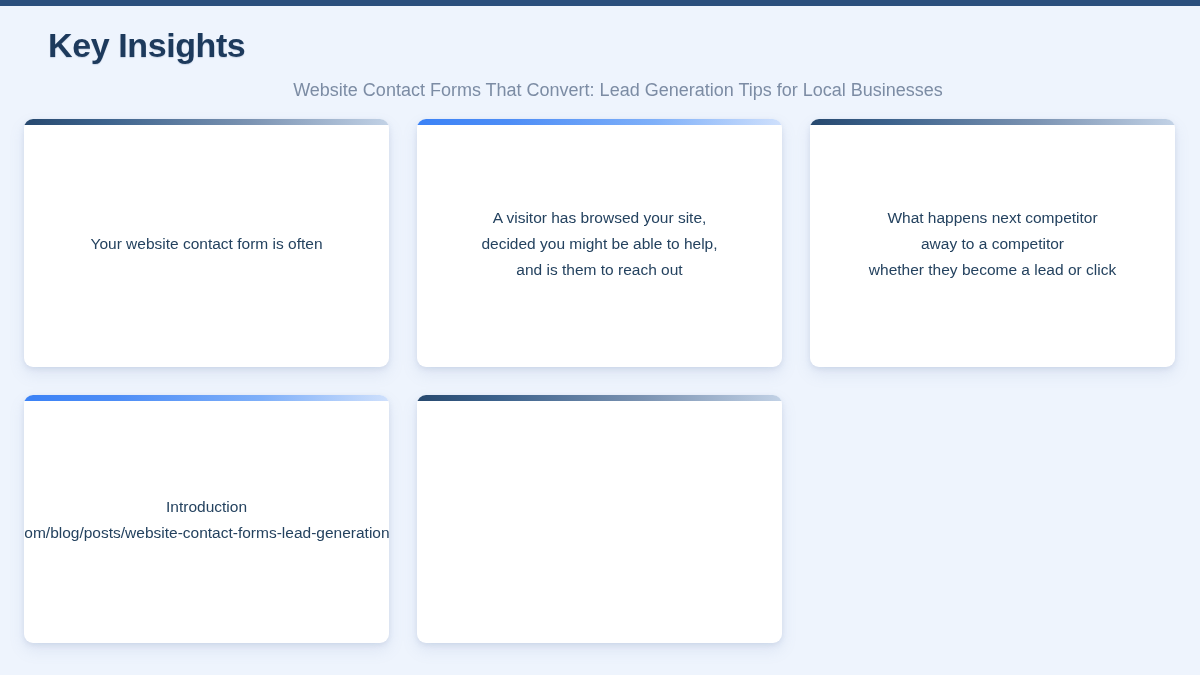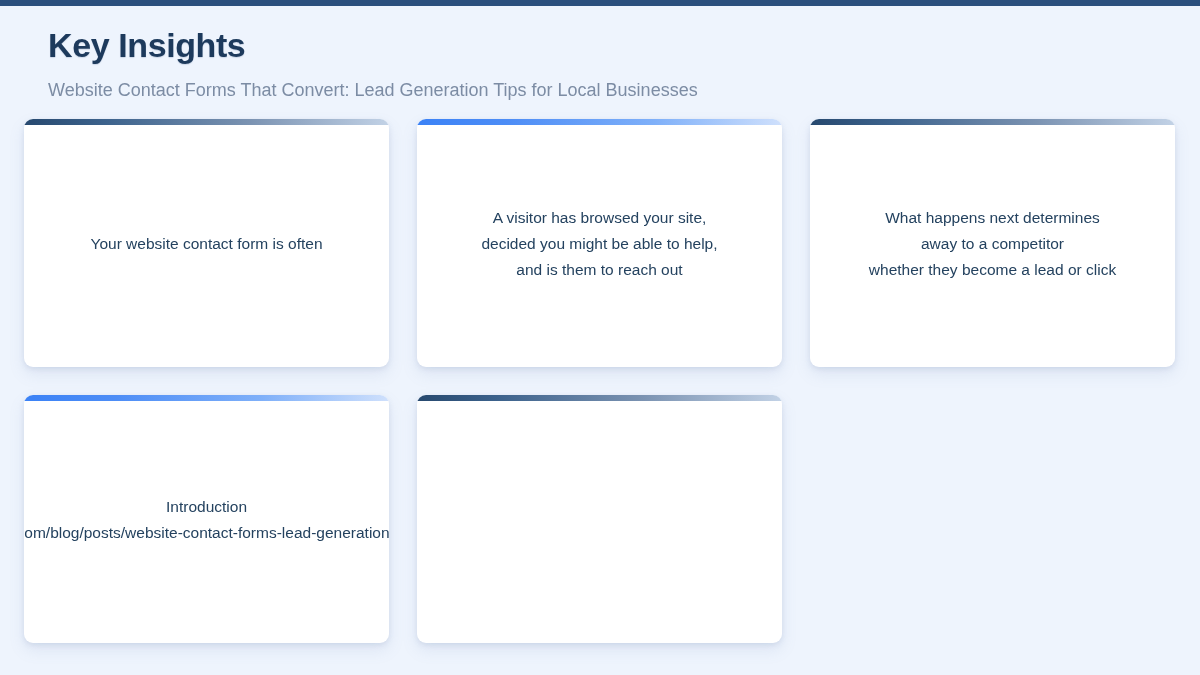--- a/index.html
+++ b/index.html
@@ -57,20 +57,21 @@
     text-shadow: 0 1px 1px rgba(120,140,175,0.28);
   }
 
   #page-subtitle {
     font-size: 18px;
     color: #7c8ca4;
     line-height: 26px;
     padding-left: 24px;
     margin-top: 11px;
     white-space: nowrap;
+    text-align: center;
   }
 
   #card-grid {
     margin-top: 16px;
     display: grid;
     grid-template-columns: repeat(3, 365px);
     gap: 28px 28px;
     padding-left: 0px;
   }
 
@@ -159,21 +160,21 @@
         <div class="card-accent accent-blue"></div>
         <div class="card-body">
           <span class="card-line">A visitor has browsed your site,</span>
           <span class="card-line">decided you might be able to help,</span>
           <span class="card-line">and is them to reach out</span>
         </div>
       </div>
       <div class="insight-card">
         <div class="card-accent accent-navy"></div>
         <div class="card-body">
-          <span class="card-line">What happens next determines</span>
+          <span class="card-line">What happens next competitor</span>
           <span class="card-line">away to a competitor</span>
           <span class="card-line">whether they become a lead or click</span>
         </div>
       </div>
       <div class="insight-card">
         <div class="card-accent accent-blue"></div>
         <div class="card-body overflowing">
           <span class="card-line">Introduction</span>
           <span class="card-line overflow-line">https://example.com/blog/posts/website-contact-forms-lead-generation-tips-form-design</span>
         </div>

